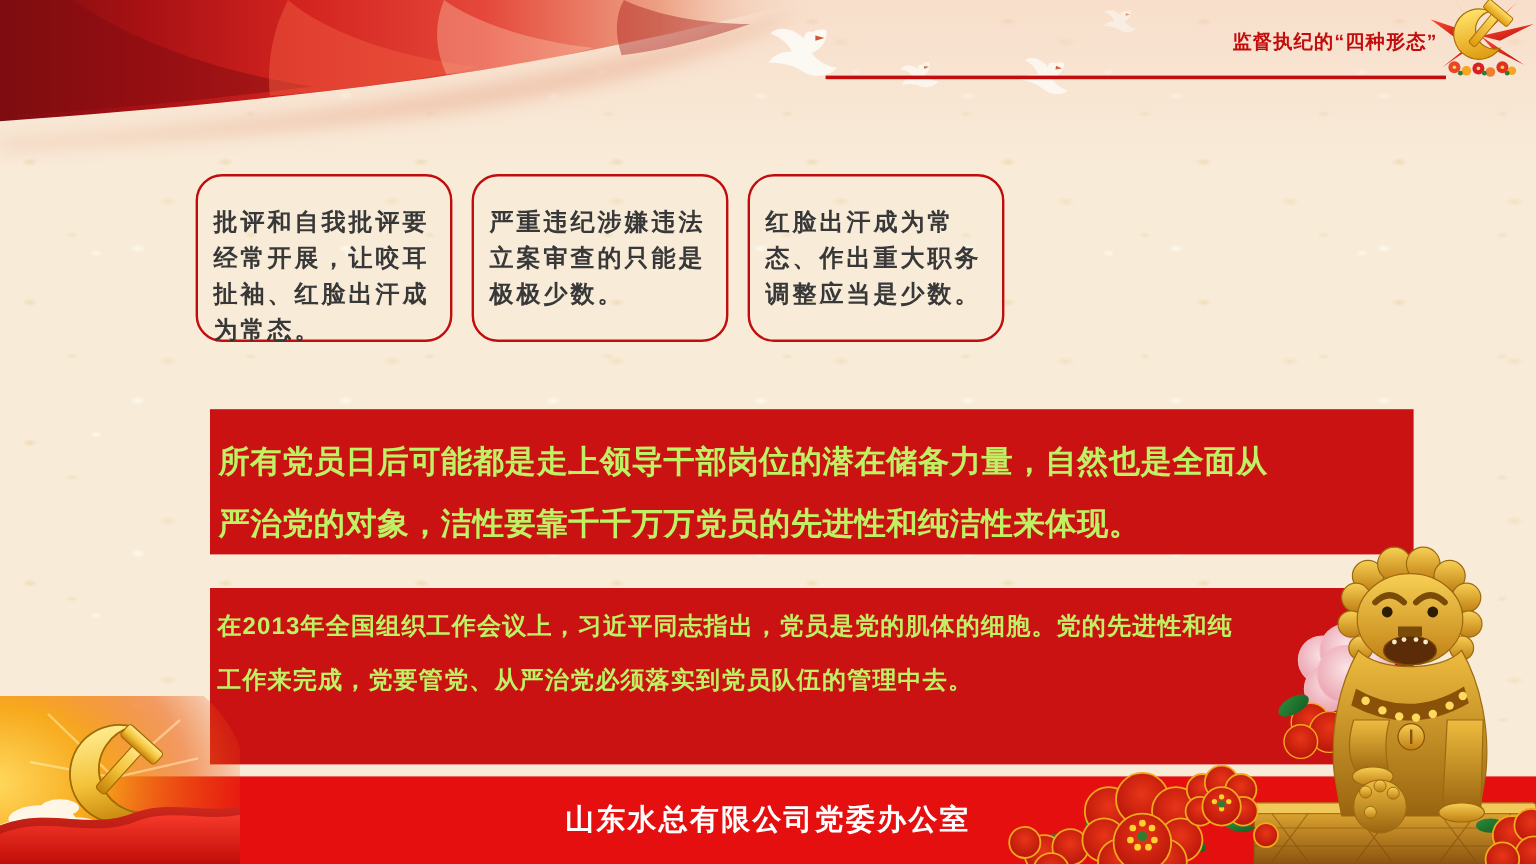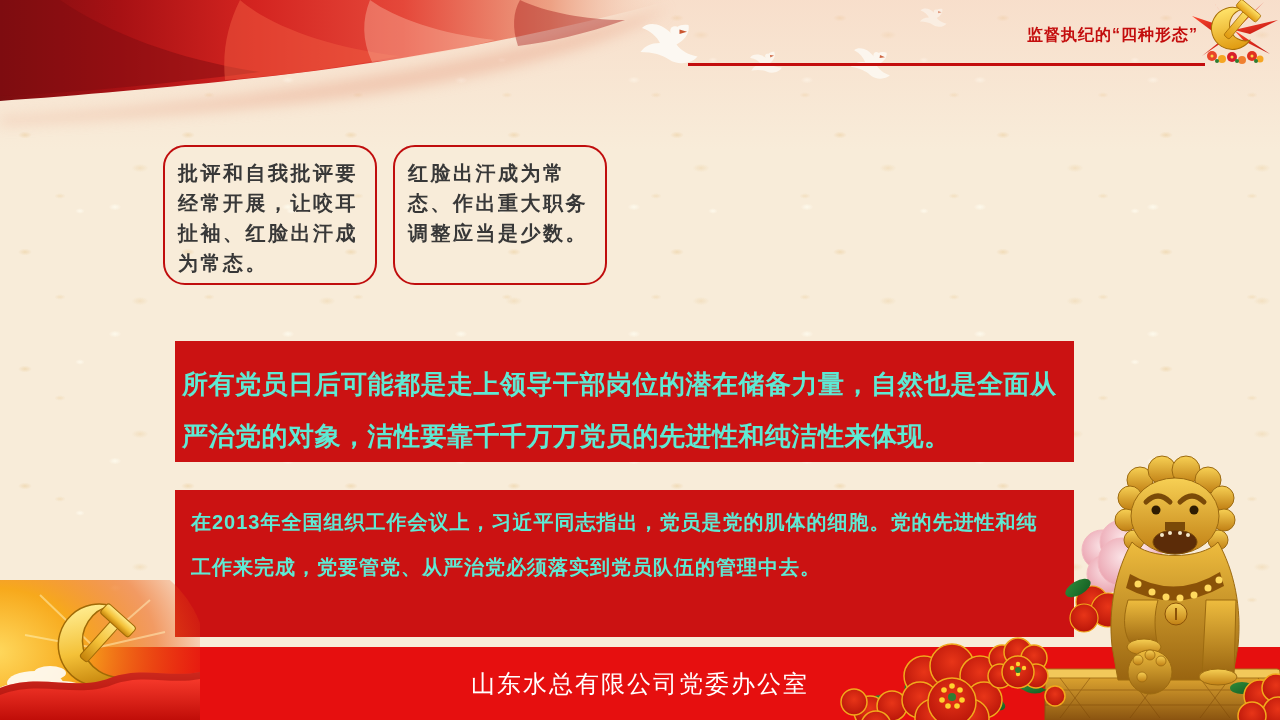--- a/index.html
+++ b/index.html
@@ -18,30 +18,30 @@
   .top-wash{position:absolute;left:0;top:0;width:1280px;height:150px;
     background:linear-gradient(180deg,rgba(247,206,186,.45),rgba(247,206,186,0));pointer-events:none;}
   .flag{position:absolute;left:0;top:0;width:700px;height:140px;}
   .doves{position:absolute;left:600px;top:0;width:420px;height:85px;}
   .page-title{position:absolute;top:25px;right:82px;font-size:16px;font-weight:bold;
     color:#c30d0d;letter-spacing:1px;white-space:nowrap;}
   .title-underline{position:absolute;left:688px;top:63px;width:517px;height:3px;background:#c30d0d;}
   .corner-emblem{position:absolute;right:0;top:0;width:96px;height:66px;}
   .cards{position:absolute;left:163px;top:145px;width:905px;display:flex;gap:16px;}
   .card{width:214px;height:140px;box-sizing:border-box;border:2px solid #c00d0d;
-    border-radius:22px;padding:11px 13px;background:transparent;}
+    border-radius:22px;padding:24px 13px;background:transparent;}
   .card p{margin:0;font-size:20px;line-height:30px;font-weight:bold;color:#383838;letter-spacing:2.5px;}
-  .banner{position:absolute;left:175px;width:899px;box-sizing:border-box;color:#5eead4;font-weight:bold;}
+  .banner{position:absolute;left:175px;width:1003px;box-sizing:border-box;color:#bef264;font-weight:bold;}
   .banner .line{white-space:nowrap;}
   .banner-1{top:341px;height:121px;background:#cb1212;padding:17px 6px 0 7px;
     font-size:26px;line-height:52px;letter-spacing:.5px;}
-  .banner-2{top:490px;height:147px;background:#cb1212;padding:10px 6px 0 16px;
+  .banner-2{top:490px;height:147px;background:#cb1212;padding:10px 6px 0 6px;
     font-size:20px;line-height:45px;letter-spacing:1px;}
   .footer-bar{position:absolute;left:0;top:647px;width:1280px;height:73px;background:#e60f0f;text-align:center;}
-  .footer-org{font-size:24px;font-weight:normal;color:#ffffff;line-height:73px;letter-spacing:2px;}
+  .footer-org{font-size:24px;font-weight:bold;color:#ffffff;line-height:73px;letter-spacing:2px;}
   .emblem-bl{position:absolute;left:0;top:580px;width:200px;height:140px;z-index:5;}
   .lion{position:absolute;left:840px;top:450px;width:440px;height:270px;z-index:5;}
 </style>
 </head>
 <body>
 
 <div class="slide">
 
   <div class="top-wash"></div>
 
@@ -120,20 +120,23 @@
       <circle cx="72" cy="61" r="2" fill="#2e7d32"></circle>
       <circle cx="28" cy="56" r="1.5" fill="#ffd54a"></circle>
         <circle cx="48" cy="57" r="1.5" fill="#ffd54a"></circle>
         <circle cx="68" cy="56" r="1.5" fill="#ffd54a"></circle>
     </g>
   </svg>
 
   <section class="cards">
     <div class="card">
       <p>批评和自我批评要经常开展，让咬耳扯袖、红脸出汗成为常态。</p>
+    </div>
+    <div class="card">
+      <p>严重违纪涉嫌违法立案审查的只能是极极少数。</p>
     </div>
     <div class="card">
       <p>红脸出汗成为常态、作出重大职务调整应当是少数。</p>
     </div>
   </section>
 
   <section class="banner banner-1">
     <div class="line">所有党员日后可能都是走上领导干部岗位的潜在储备力量，自然也是全面从</div>
     <div class="line">严治党的对象，洁性要靠千千万万党员的先进性和纯洁性来体现。</div>
   </section>

